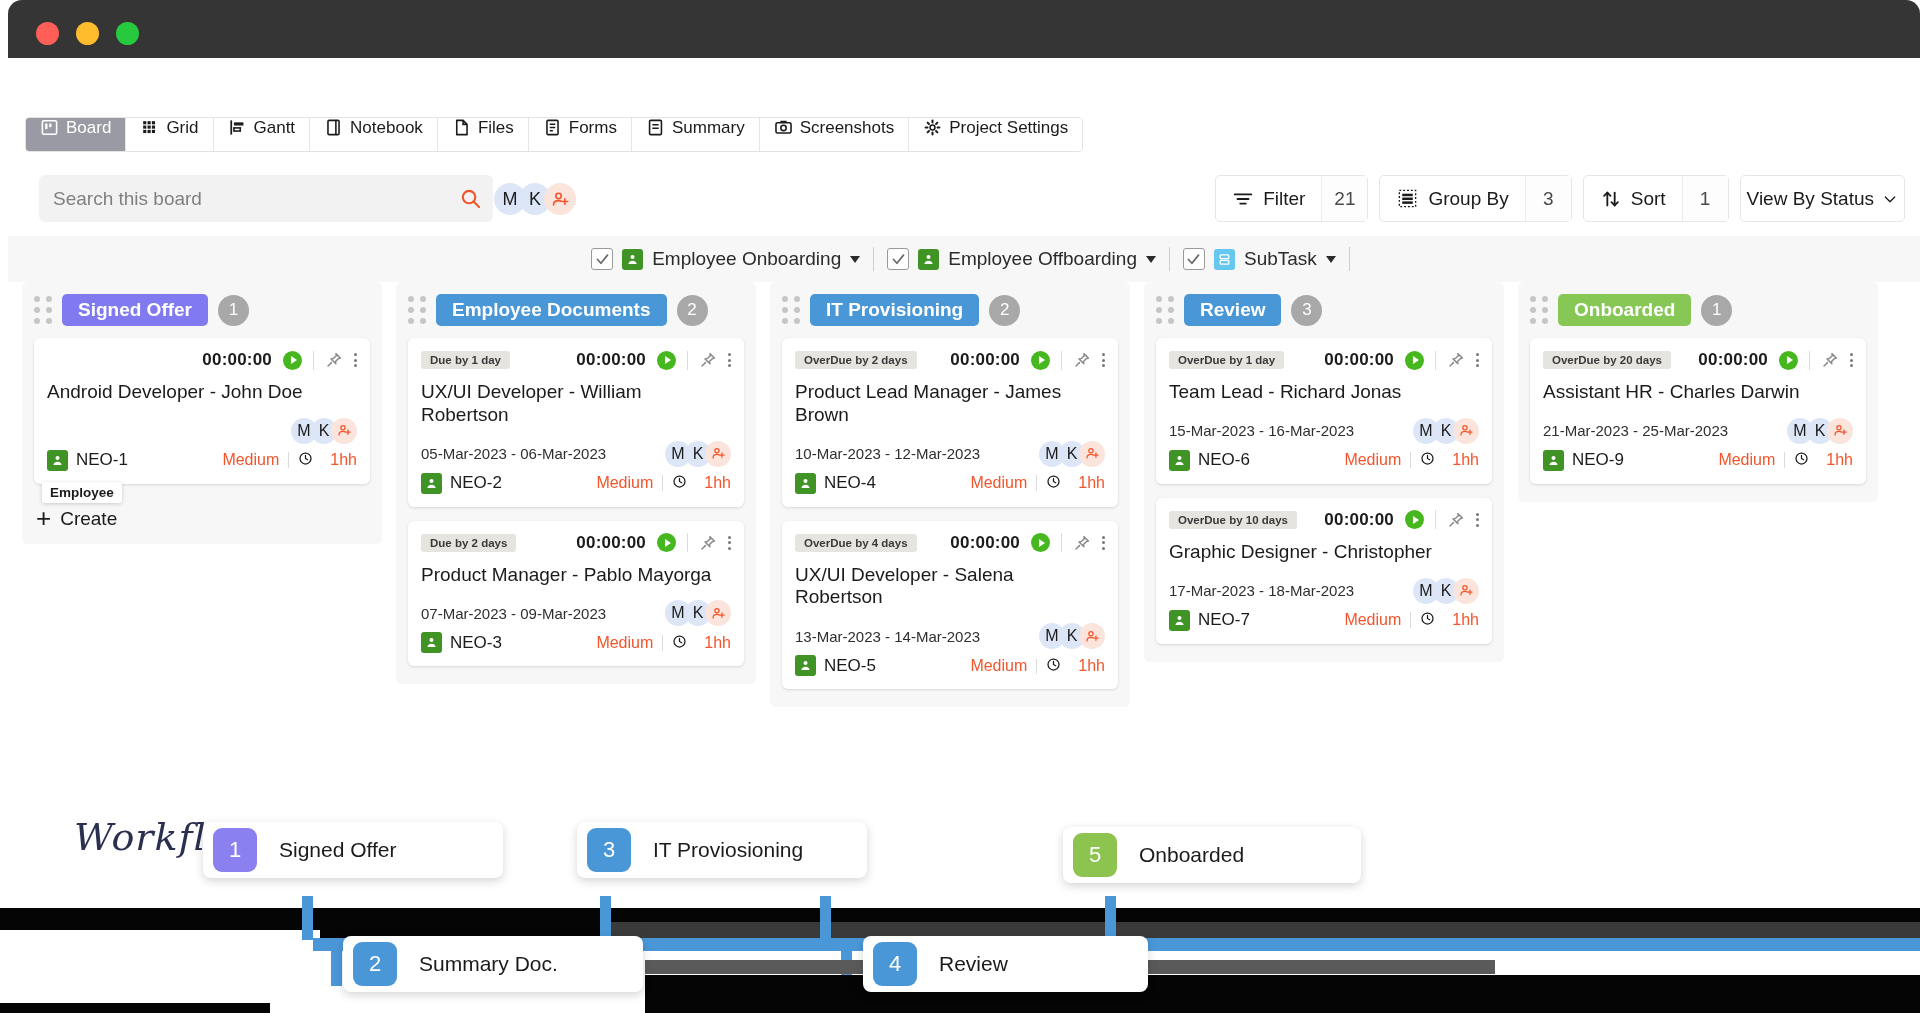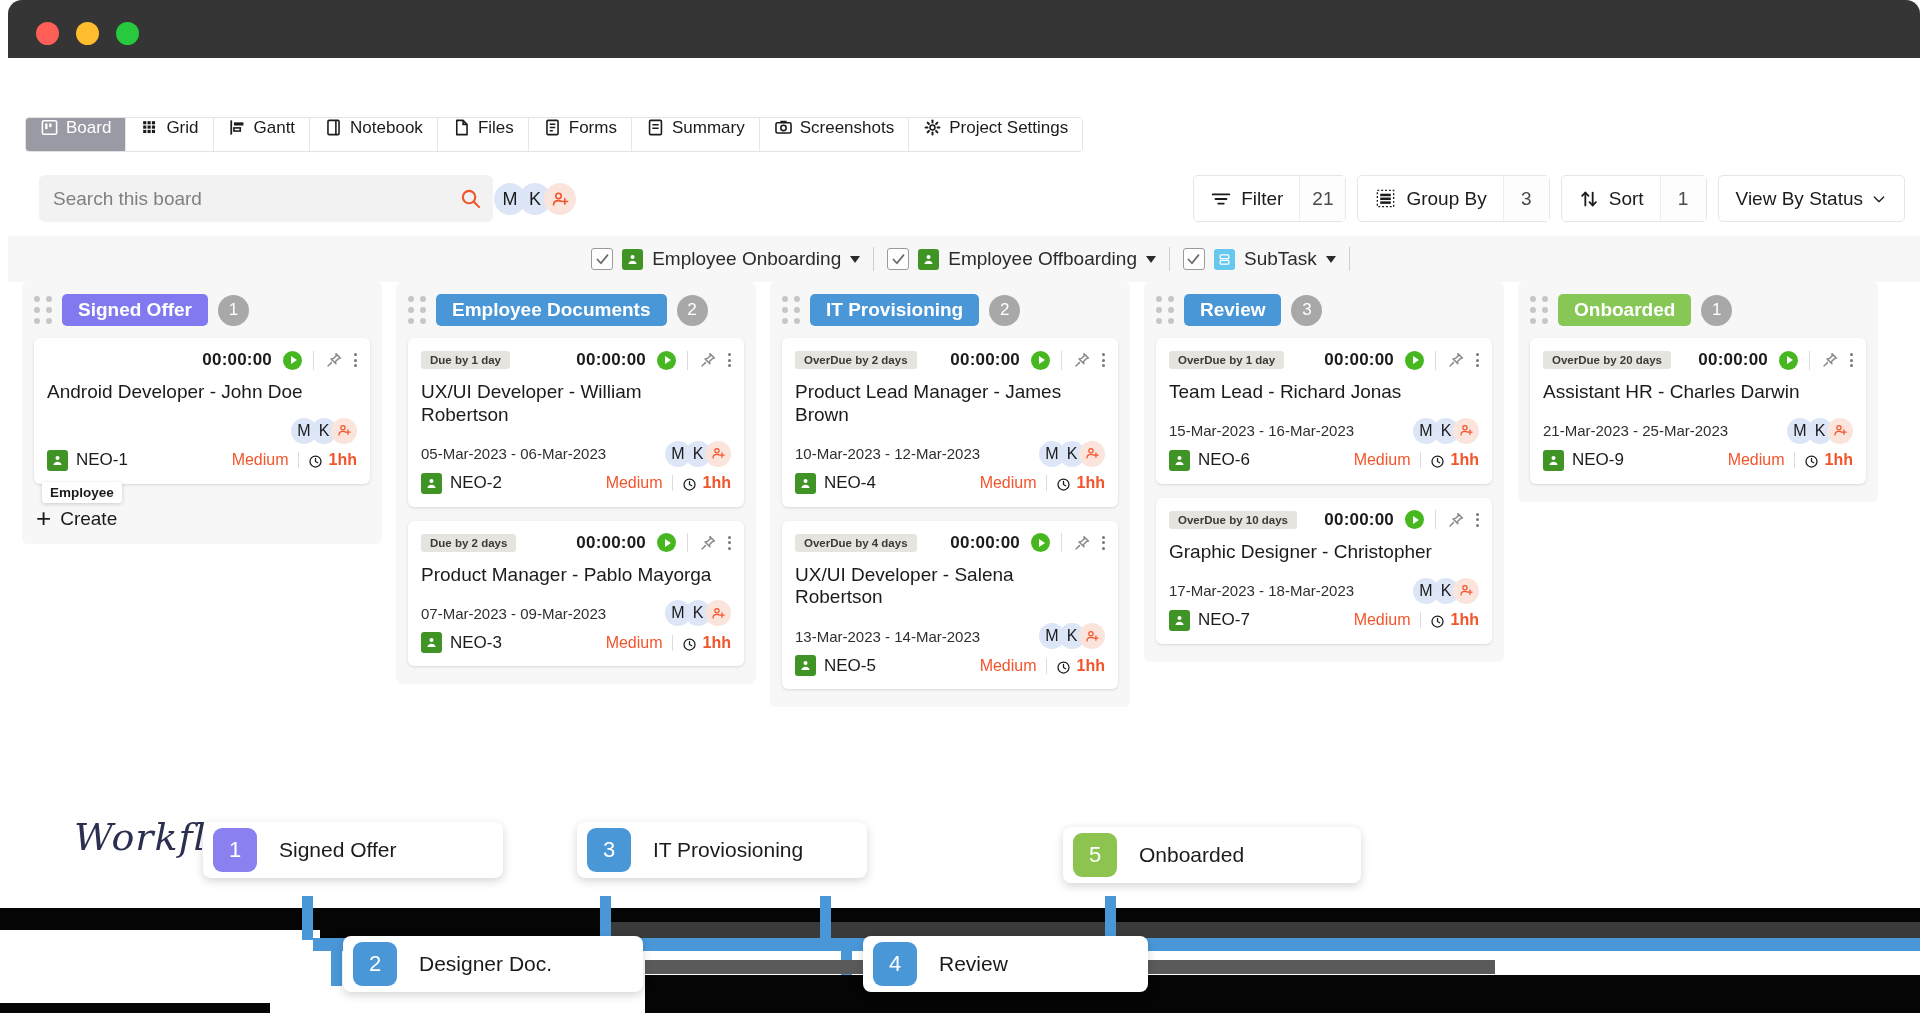--- a/index.html
+++ b/index.html
@@ -70,21 +70,21 @@
   }
   .tb-btn{
     display:flex; align-items:center; gap:9px; padding:0 16px; height:100%;
     font-size:19px; color:#1b1b1b; background:transparent; border:none; cursor:pointer; font-family:inherit; white-space:nowrap;
   }
   .tb-count{
     display:flex; align-items:center; justify-content:center; min-width:46px; height:100%;
     border-left:1px solid #ededed; font-size:19px; color:#4a4a4a; background:#fdfdfd; padding:0 10px;
   }
   .tb-plain{
-    display:flex; align-items:center; gap:8px; padding:0 17px; height:47px;
+    display:flex; align-items:center; gap:8px; padding:0 6px; height:47px;
     border:1px solid #e6e6e6; border-radius:5px; background:#fff;
     font-size:19px; color:#1b1b1b; cursor:pointer; white-space:nowrap;
   }
 
   
   .chiprow{
     position:absolute; left:0; top:178px; width:1912px; height:46px; background:#f7f7f7;
     display:flex; align-items:center; justify-content:center; gap:0;
   }
   .chip{ display:flex; align-items:center; gap:9px; padding:0 13px; cursor:pointer; }
@@ -137,21 +137,21 @@
   .cb-row1{ display:flex; align-items:center; }
   .dates{ font-size:15px; color:#2f2f2f; }
   .cb-av{ margin-left:auto; display:flex; align-items:center; }
   .cb-av .av{ width:26px; height:26px; font-size:16px; margin-left:-6px; }
   .cb-av .av:first-child{ margin-left:0; }
   .cb-row2{ display:flex; align-items:center; margin-top:6px; }
   .neo{ display:flex; align-items:center; gap:8px; font-size:17px; color:#1b1b1b; }
   .neo-ico{ width:21px; height:21px; border-radius:3px; background:#3f9425; display:flex; align-items:center; justify-content:center; }
   .meta{ margin-left:auto; display:flex; align-items:center; gap:9px; font-size:16px; color:#f2552c; }
   .meta .vline{ height:16px; }
-  .meta .est{ display:flex; align-items:flex-end; gap:6px;font-weight:bold; }
+  .meta .est{ display:flex; align-items:flex-start; gap:17px; }
 
   .tooltip{
     position:absolute; left:8px; bottom:-19px; background:#fff; color:#1b1b1b;
     font-size:13.5px; font-weight:700; padding:3px 8px; border-radius:3px;
     box-shadow:0 1px 4px rgba(0,0,0,0.18); white-space:nowrap;
   }
   .create{
     display:flex; align-items:center; gap:9px; margin-top:24px; margin-left:2px;
     font-size:19px; color:#1b1b1b; cursor:pointer;
   }
@@ -1002,21 +1002,21 @@
       <div class="wf-node" style="left: 577px; top: 822px; width: 290px;">
         <span class="wf-badge" style="background:#4a97d8">3</span>
      <span class="wf-label">IT Proviosioning</span>
       </div>
       <div class="wf-node" style="left: 1063px; top: 827px; width: 298px;">
         <span class="wf-badge" style="background:#8dc450">5</span>
      <span class="wf-label">Onboarded</span>
       </div>
       <div class="wf-node" style="left: 343px; top: 936px; width: 300px;">
         <span class="wf-badge" style="background:#4a97d8">2</span>
-     <span class="wf-label">Designer Doc.</span>
+     <span class="wf-label">Summary Doc.</span>
       </div>
       <div class="wf-node" style="left: 863px; top: 936px; width: 285px;">
         <span class="wf-badge" style="background:#4a97d8">4</span>
      <span class="wf-label">Review</span>
       </div>
     </div>
 
 </div>
 
 </body></html>

